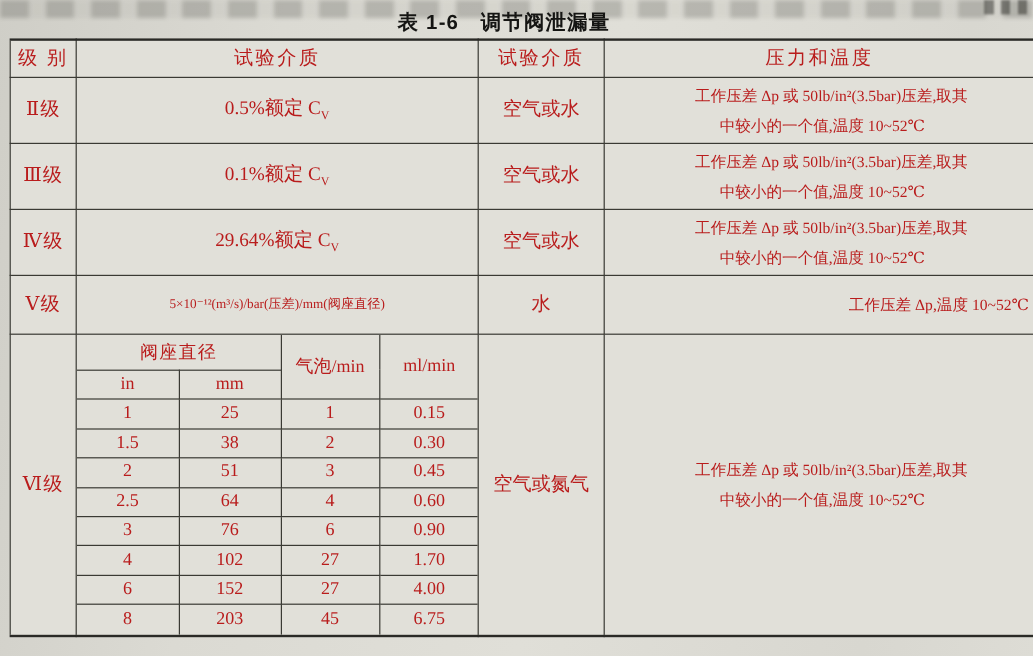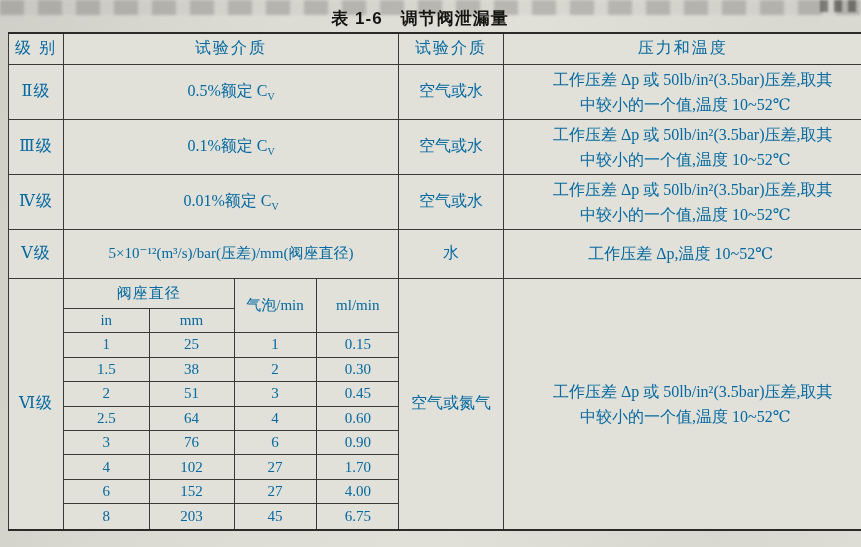--- a/index.html
+++ b/index.html
@@ -35,42 +35,42 @@
     font-weight:bold;font-size:17px;letter-spacing:1px;color:#151513;
   }
   .title .gap{display:inline-block;width:18px;}
   
   table.main{
     position:absolute;left:8px;top:32px;width:853px;height:485px;
     border-collapse:collapse;table-layout:fixed;
     background:#e1e0d9;
     border-top:2px solid #2a2a26;border-bottom:2px solid #2a2a26;
     border-left:1px solid #3a3a34;border-right:none;
-    font-size:16px;color:#0369a1;
+    font-size:16px;color:#b91c1c;
   }
   table.main td{
     border:1px solid #3a3a34;text-align:center;vertical-align:middle;
     padding:0;overflow:hidden;
   }
   table.main td:last-child{border-right:none;}
   tr.hrow{height:31px;}
   tr.r2,tr.r3{height:52px;}
   tr.r4{height:51px;}
   tr.r5{height:49px;padding-left:10px;}
   .hd{letter-spacing:2px;}
   .lvl{font-family:"Liberation Serif","DejaVu Serif","DejaVu Sans",serif;letter-spacing:1px;}
   .leak{white-space:nowrap;}
-  .leak-sm{font-size:15px;}
+  .leak-sm{font-size:11px;}
   sub.csub{font-size:10px;}
   
   td.press{text-align:left;}
-  .pblock{padding:2px 4px 2px 9px;line-height:25px;font-size:16px;}
+  .pblock{padding:2px 4px 2px 9px;line-height:25px;font-size:13px;}
   .pl{white-space:nowrap;}
   .pl1{text-indent:15px;}
-  td.press.pcenter{text-align:center;}
+  td.press.pcenter{text-align:right;}
   .pcenter .pl1{text-indent:0;}
   .pcenter .pblock{padding-left:0;}
   
   td.vicell{padding:0;height:250px;}
   table.vt{
     border-collapse:collapse;table-layout:fixed;width:100%;height:100%;
     font-size:15px;
   }
   table.vt td{border:1px solid #3a3a34;text-align:center;vertical-align:middle;padding:0;}
   table.vt tr:first-child td{border-top:none;}
@@ -137,21 +137,21 @@
       <td class="press">
         <div class="pblock">
           <div class="pl pl1">工作压差 Δp 或 50lb/in²(3.5bar)压差,取其</div>
           <div class="pl">中较小的一个值,温度 10~52℃</div>
         </div>
       </td>
     </tr>
 
     <tr class="r4">
       <td class="lvl">Ⅳ级</td>
-      <td class="leak"><span>0.01%额定 C</span><sub class="csub">V</sub></td>
+      <td class="leak"><span>29.64%额定 C</span><sub class="csub">V</sub></td>
       <td class="med">空气或水</td>
       <td class="press">
         <div class="pblock">
           <div class="pl pl1">工作压差 Δp 或 50lb/in²(3.5bar)压差,取其</div>
           <div class="pl">中较小的一个值,温度 10~52℃</div>
         </div>
       </td>
     </tr>
 
     <tr class="r5">

